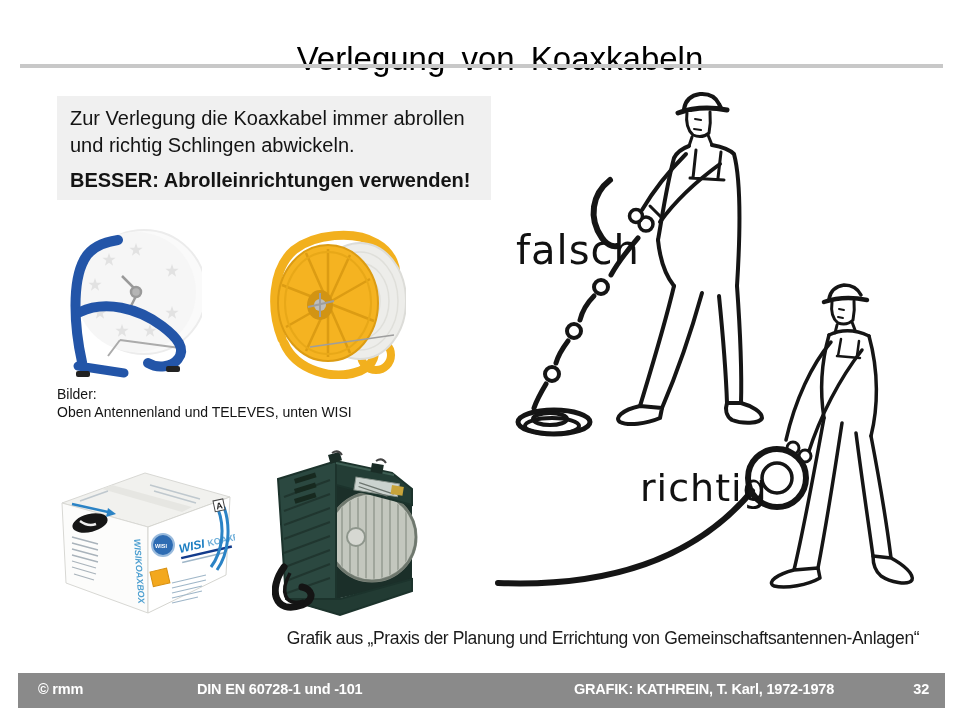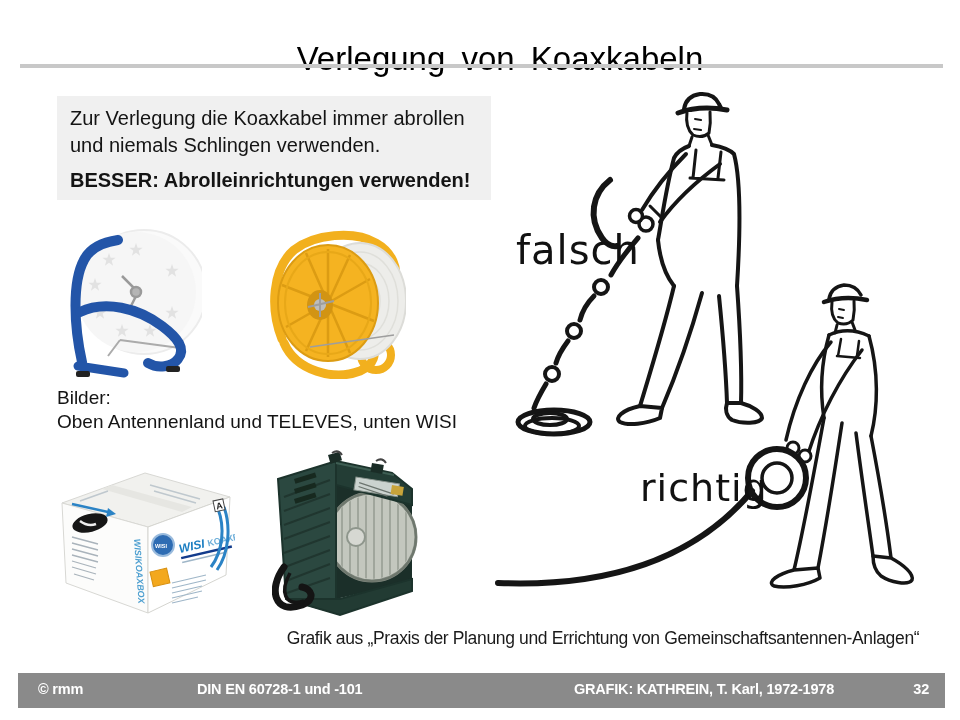--- a/index.html
+++ b/index.html
@@ -10,21 +10,21 @@
   html,body{margin:0;padding:0;background:#fff;}
   .slide{position:relative;width:960px;height:720px;background:#fff;overflow:hidden;
          font-family:"Liberation Sans",sans-serif;color:#111;}
   .title{position:absolute;left:0;top:18px;width:960px;text-align:center;
          font-size:33px;font-weight:400;word-spacing:7px;letter-spacing:0;color:#000;margin-left:20px;}
   .rule{position:absolute;left:20px;top:64px;width:923px;height:4px;background:var(--divider);}
   .infobox{position:absolute;left:57px;top:96px;width:434px;height:104px;background:var(--infobox);
            box-sizing:border-box;padding:9px 13px;font-size:20px;line-height:1.33;color:#141414;}
   .infobox p{margin:0;}
   .infobox p + p{margin-top:9px;font-weight:bold;}
-  .credits{position:absolute;left:57px;top:386px;font-size:19px;line-height:1.25;color:#141414;}
+  .credits{position:absolute;left:57px;top:386px;font-size:14px;line-height:1.25;color:#141414;}
   .caption{position:absolute;left:270px;top:628px;width:666px;text-align:center;
            font-size:17.5px;letter-spacing:-0.35px;color:#1a1a1a;}
   .footer{position:absolute;left:18px;top:673px;width:927px;height:35px;background:var(--footer);}
   .footer span{position:absolute;top:8px;color:#fff;font-weight:bold;font-size:14.5px;
                letter-spacing:-0.2px;white-space:nowrap;}
   .footer .f-copy{left:20px;}
   .footer .f-std{left:179px;}
   .footer .f-credit{left:556px;}
   .footer .f-page{right:16px;}
   .fig{position:absolute;}
@@ -34,21 +34,21 @@
 </style>
 </head>
 <body>
 
 <div class="slide">
 
   <h1 class="title">Verlegung von Koaxkabeln</h1>
   <div class="rule"></div>
 
   <div class="infobox">
-    <p>Zur Verlegung die Koaxkabel immer abrollen und niemals Schlingen verwenden.</p>
+    <p>Zur Verlegung die Koaxkabel immer abrollen und richtig Schlingen abwickeln.</p>
     <p>BESSER: Abrolleinrichtungen verwenden!</p>
   </div>
 
   <div class="fig" style="left:60px;top:220px;width:142px;height:160px;">
     <svg viewBox="0 0 142 160">
       <defs>
         <path id="star" d="M0,-7 L1.65,-2.27 L6.66,-2.16 L2.66,0.87 L4.11,5.66 L0,2.8 L-4.11,5.66 L-2.66,0.87 L-6.66,-2.16 L-1.65,-2.27 Z"></path>
       </defs>
       <circle cx="84" cy="72" r="62" fill="#FAFAFA" stroke="#ECECEC" stroke-width="2"></circle>
       <circle cx="76" cy="72" r="60" fill="#F6F6F6" stroke="none"></circle>

